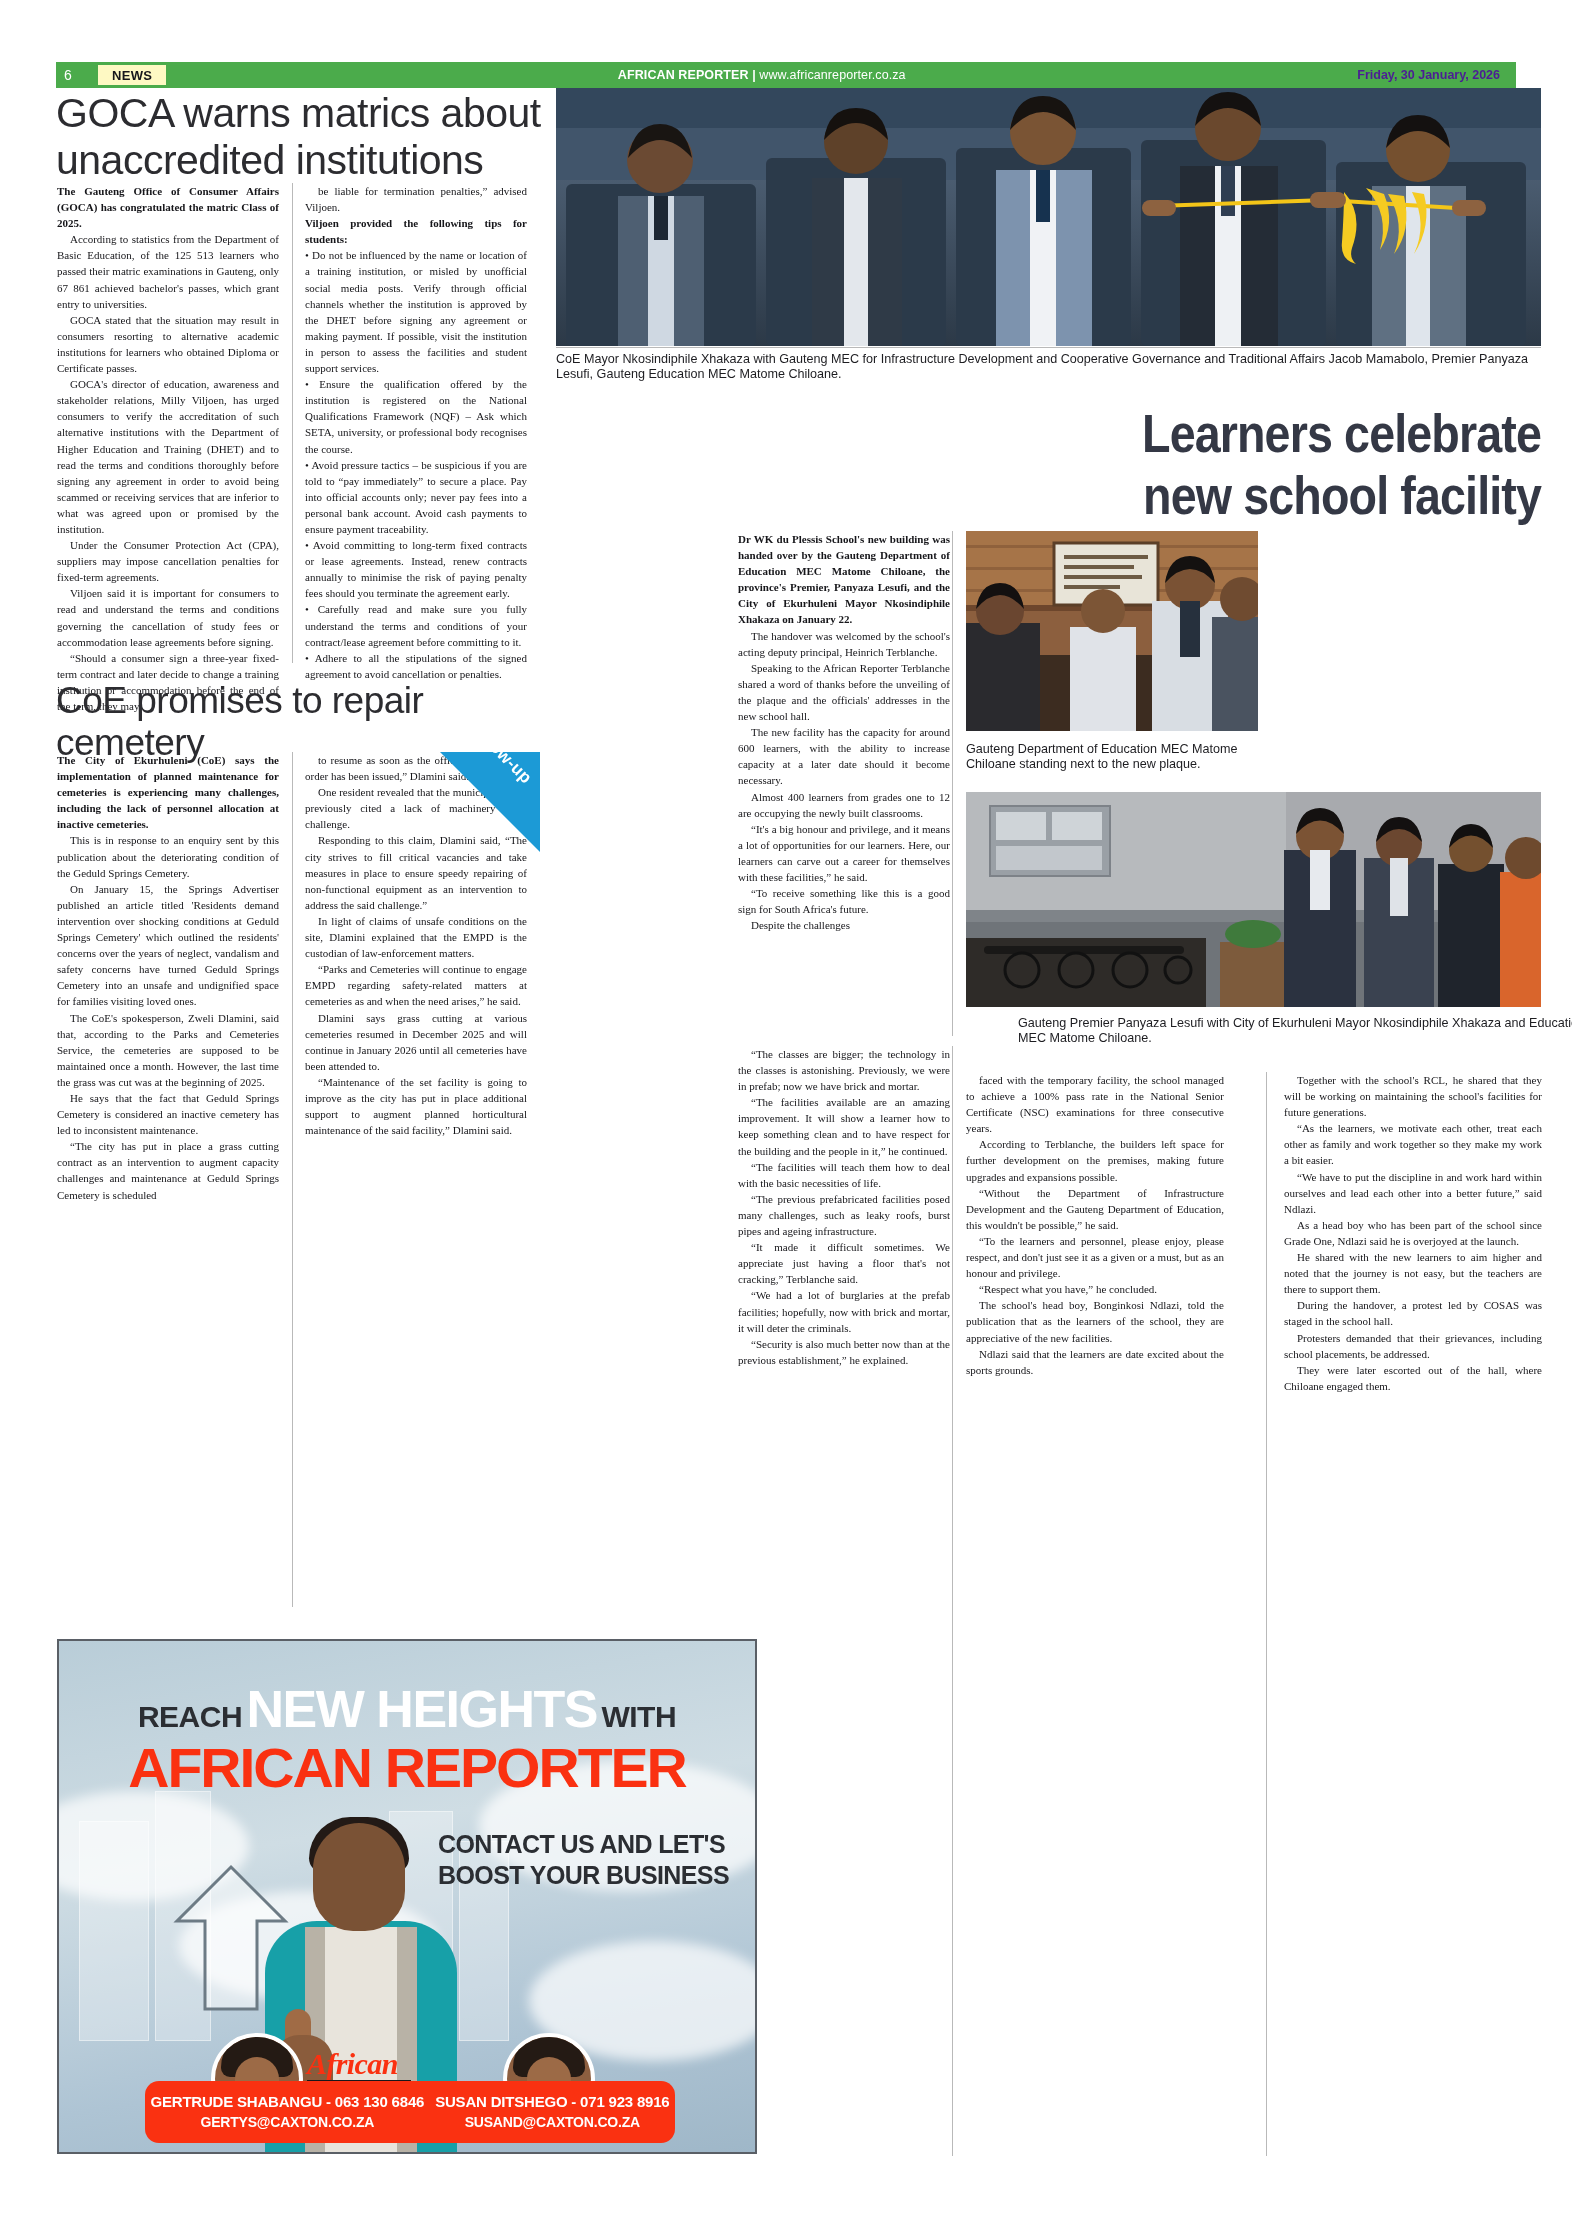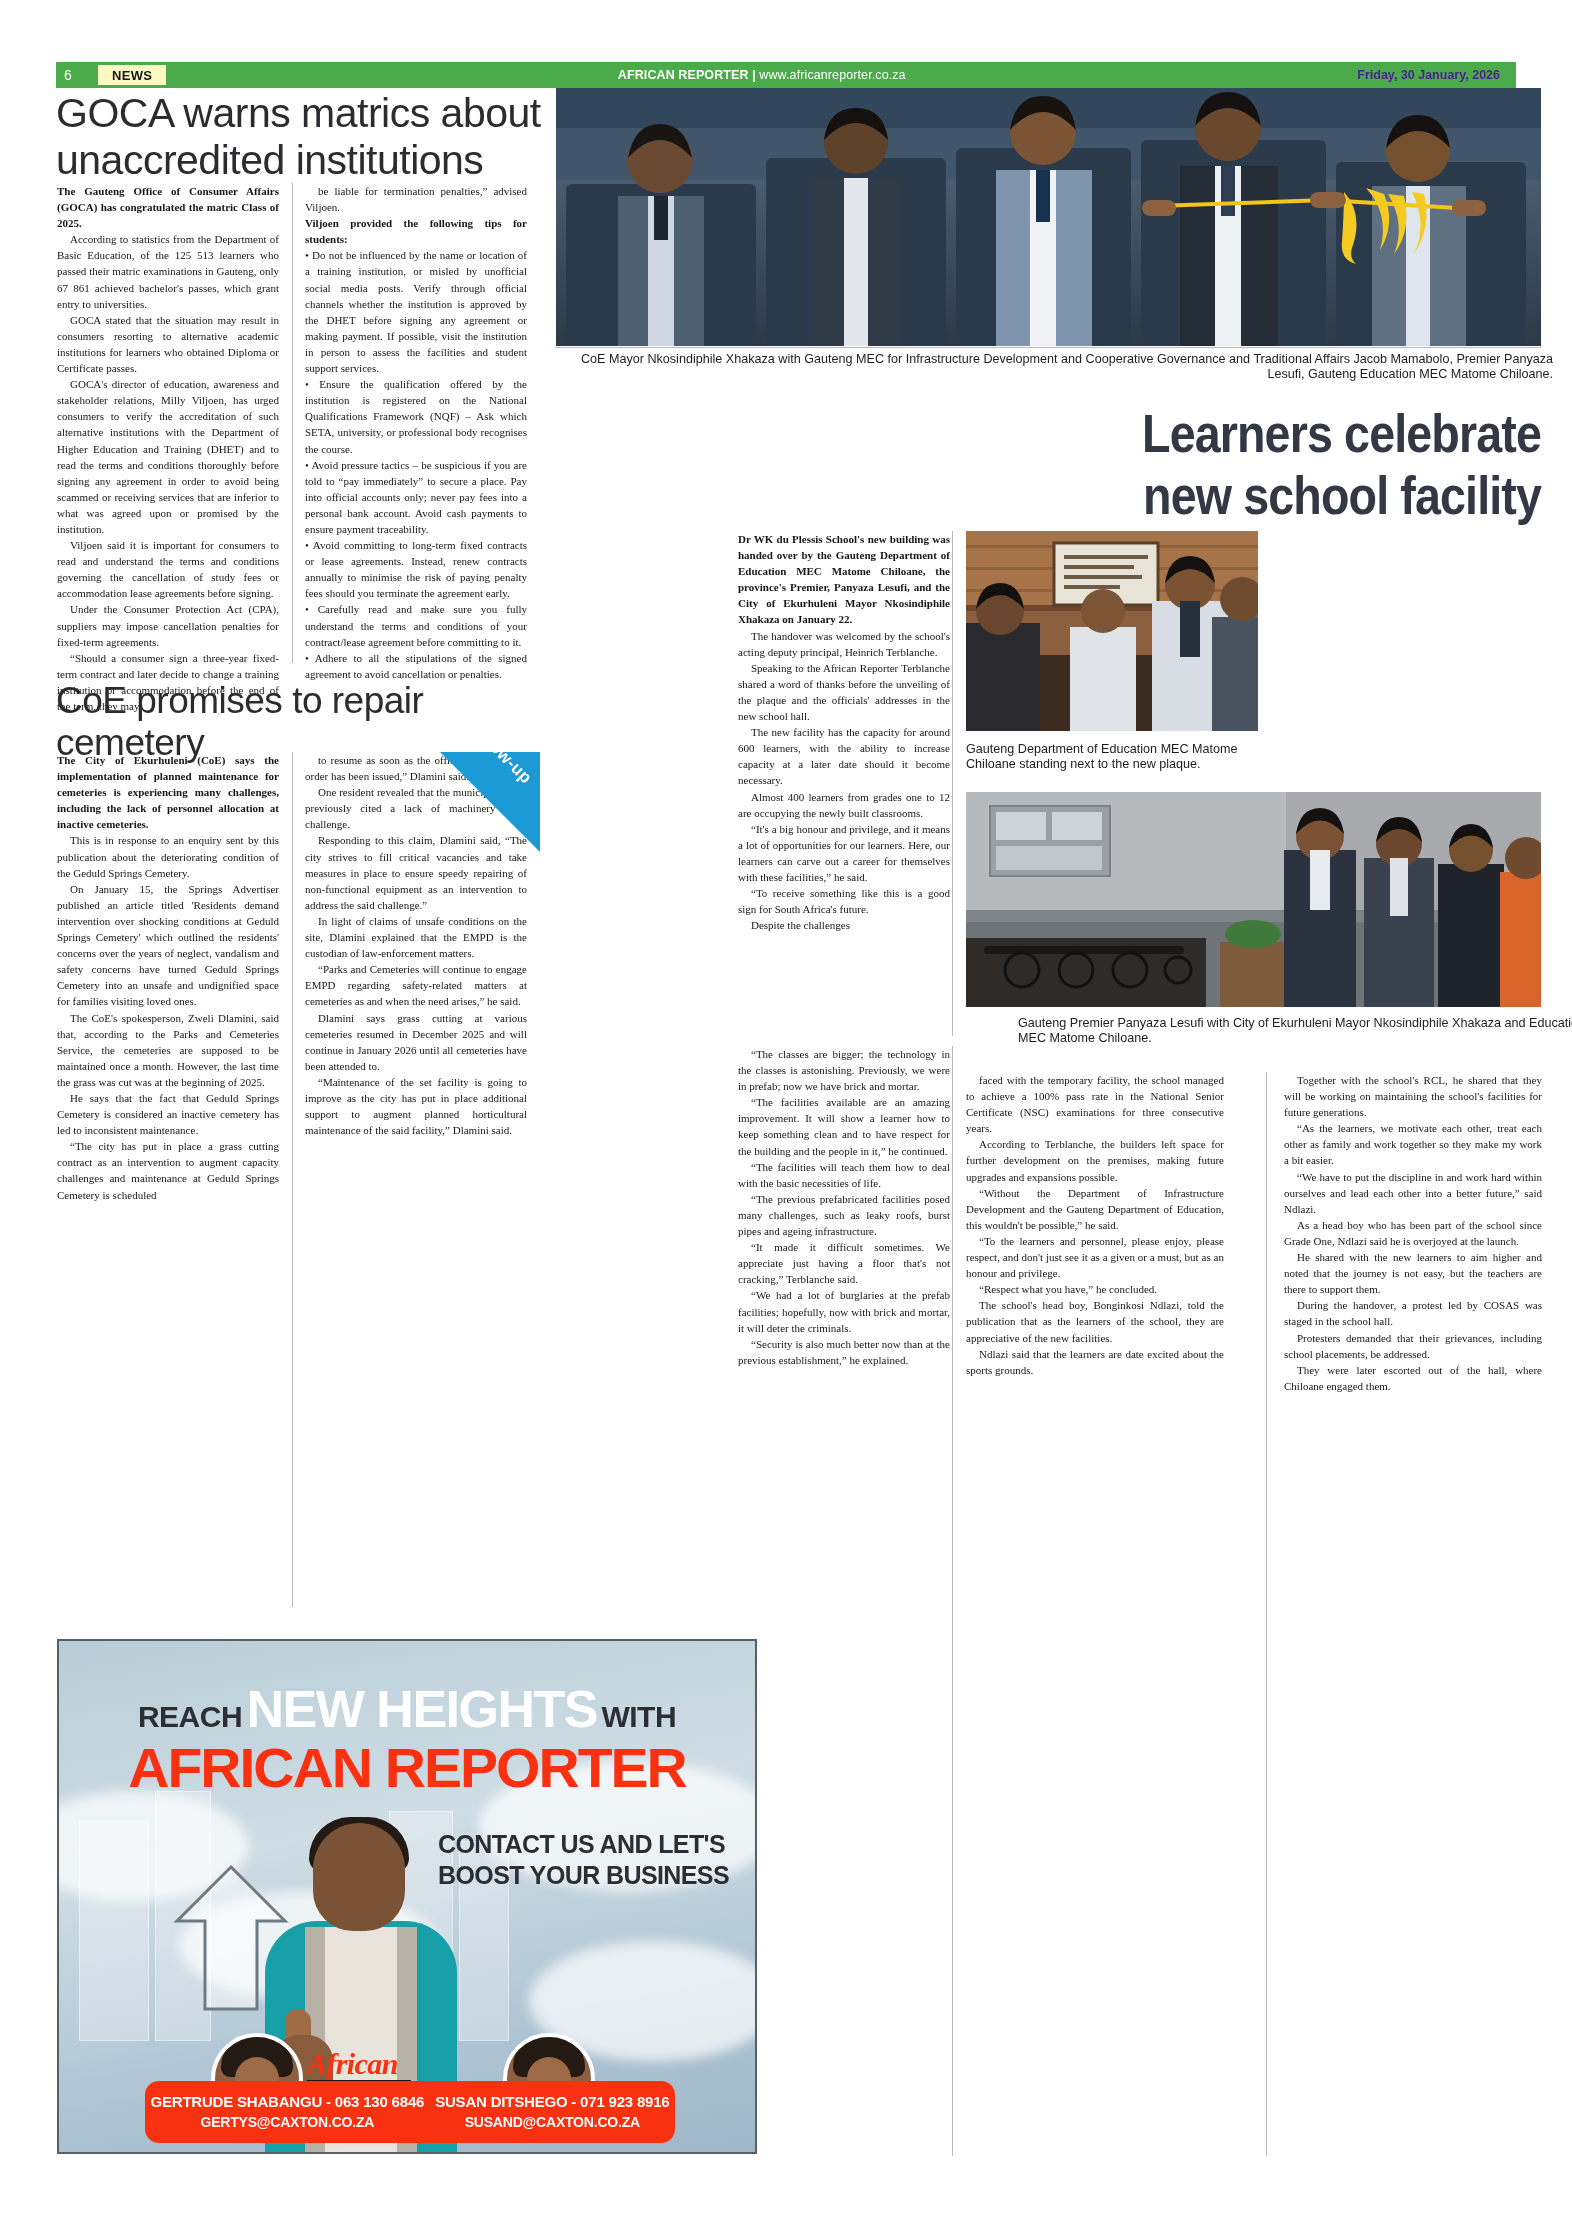--- a/index.html
+++ b/index.html
@@ -69,21 +69,21 @@
   
   #a1-head { position: absolute; left: 56px; top: 90px; width: 490px;
              font-size: 41px; line-height: 47px; }
   #a1-c1 { position: absolute; left: 57px; top: 183px; width: 222px; height: 485px; }
   #a1-c2 { position: absolute; left: 305px; top: 183px; width: 222px; height: 485px; }
   #a1-rule { left: 292px; top: 183px; height: 480px; }
 
   
   #ph1 { position: absolute; left: 556px; top: 88px; width: 985px; height: 258px;
          overflow: hidden; background:#1d2733; }
-  #ph1cap { position: absolute; left: 568px; top: 352px; width: 985px; text-align: right; }
+  #ph1cap { position: absolute; left: 556px; top: 352px; width: 985px; }
   #ph1-botrule { left: 556px; top: 347px; width: 985px; }
 
   
   #a2-head { position: absolute; left: 556px; top: 403px; width: 985px;
              text-align: right;
              font-family: "Liberation Sans", sans-serif;
              font-weight: bold; font-size: 53px; line-height: 62px;
              color: #343845; letter-spacing: -1px;
              transform: scaleX(.88); transform-origin: right center; }
 
@@ -239,22 +239,22 @@
   <div class="masthead-date">Friday, 30 January, 2026</div>
 </div>
 
 <h1 id="a1-head" class="light-head">GOCA warns matrics about unaccredited institutions</h1>
 <div class="colrule" id="a1-rule"></div>
 <div id="a1-c1" class="serif-body">
     <p class="lead">The Gauteng Office of Consumer Affairs (GOCA) has congratulated the matric Class of 2025.</p>
     <p>According to statistics from the Department of Basic Education, of the 125 513 learners who passed their matric examinations in Gauteng, only 67 861 achieved bachelor's passes, which grant entry to universities.</p>
     <p>GOCA stated that the situation may result in consumers resorting to alternative academic institutions for learners who obtained Diploma or Certificate passes.</p>
     <p>GOCA's director of education, awareness and stakeholder relations, Milly Viljoen, has urged consumers to verify the accreditation of such alternative institutions with the Department of Higher Education and Training (DHET) and to read the terms and conditions thoroughly before signing any agreement in order to avoid being scammed or receiving services that are inferior to what was agreed upon or promised by the institution.</p>
+    <p>Under the Consumer Protection Act (CPA), suppliers may impose cancellation penalties for fixed-term agreements.</p>
     <p>Viljoen said it is important for consumers to read and understand the terms and conditions governing the cancellation of study fees or accommodation lease agreements before signing.</p>
-    <p>Under the Consumer Protection Act (CPA), suppliers may impose cancellation penalties for fixed-term agreements.</p>
     <p>“Should a consumer sign a three-year fixed-term contract and later decide to change a training institution or accommodation before the end of the term, they may</p>
   </div>
 <div id="a1-c2" class="serif-body">
     <p>be liable for termination penalties,” advised Viljoen.</p>
     <p class="lead">Viljoen provided the following tips for students:</p>
     <p class="noind">• Do not be influenced by the name or location of a training institution, or misled by unofficial social media posts. Verify through official channels whether the institution is approved by the DHET before signing any agreement or making payment. If possible, visit the institution in person to assess the facilities and student support services.</p>
     <p class="noind">• Ensure the qualification offered by the institution is registered on the National Qualifications Framework (NQF) – Ask which SETA, university, or professional body recognises the course.</p>
     <p class="noind">• Avoid pressure tactics – be suspicious if you are told to “pay immediately” to secure a place. Pay into official accounts only; never pay fees into a personal bank account. Avoid cash payments to ensure payment traceability.</p>
     <p class="noind">• Avoid committing to long-term fixed contracts or lease agreements. Instead, renew contracts annually to minimise the risk of paying penalty fees should you terminate the agreement early.</p>
     <p class="noind">• Carefully read and make sure you fully understand the terms and conditions of your contract/lease agreement before committing to it.</p>

